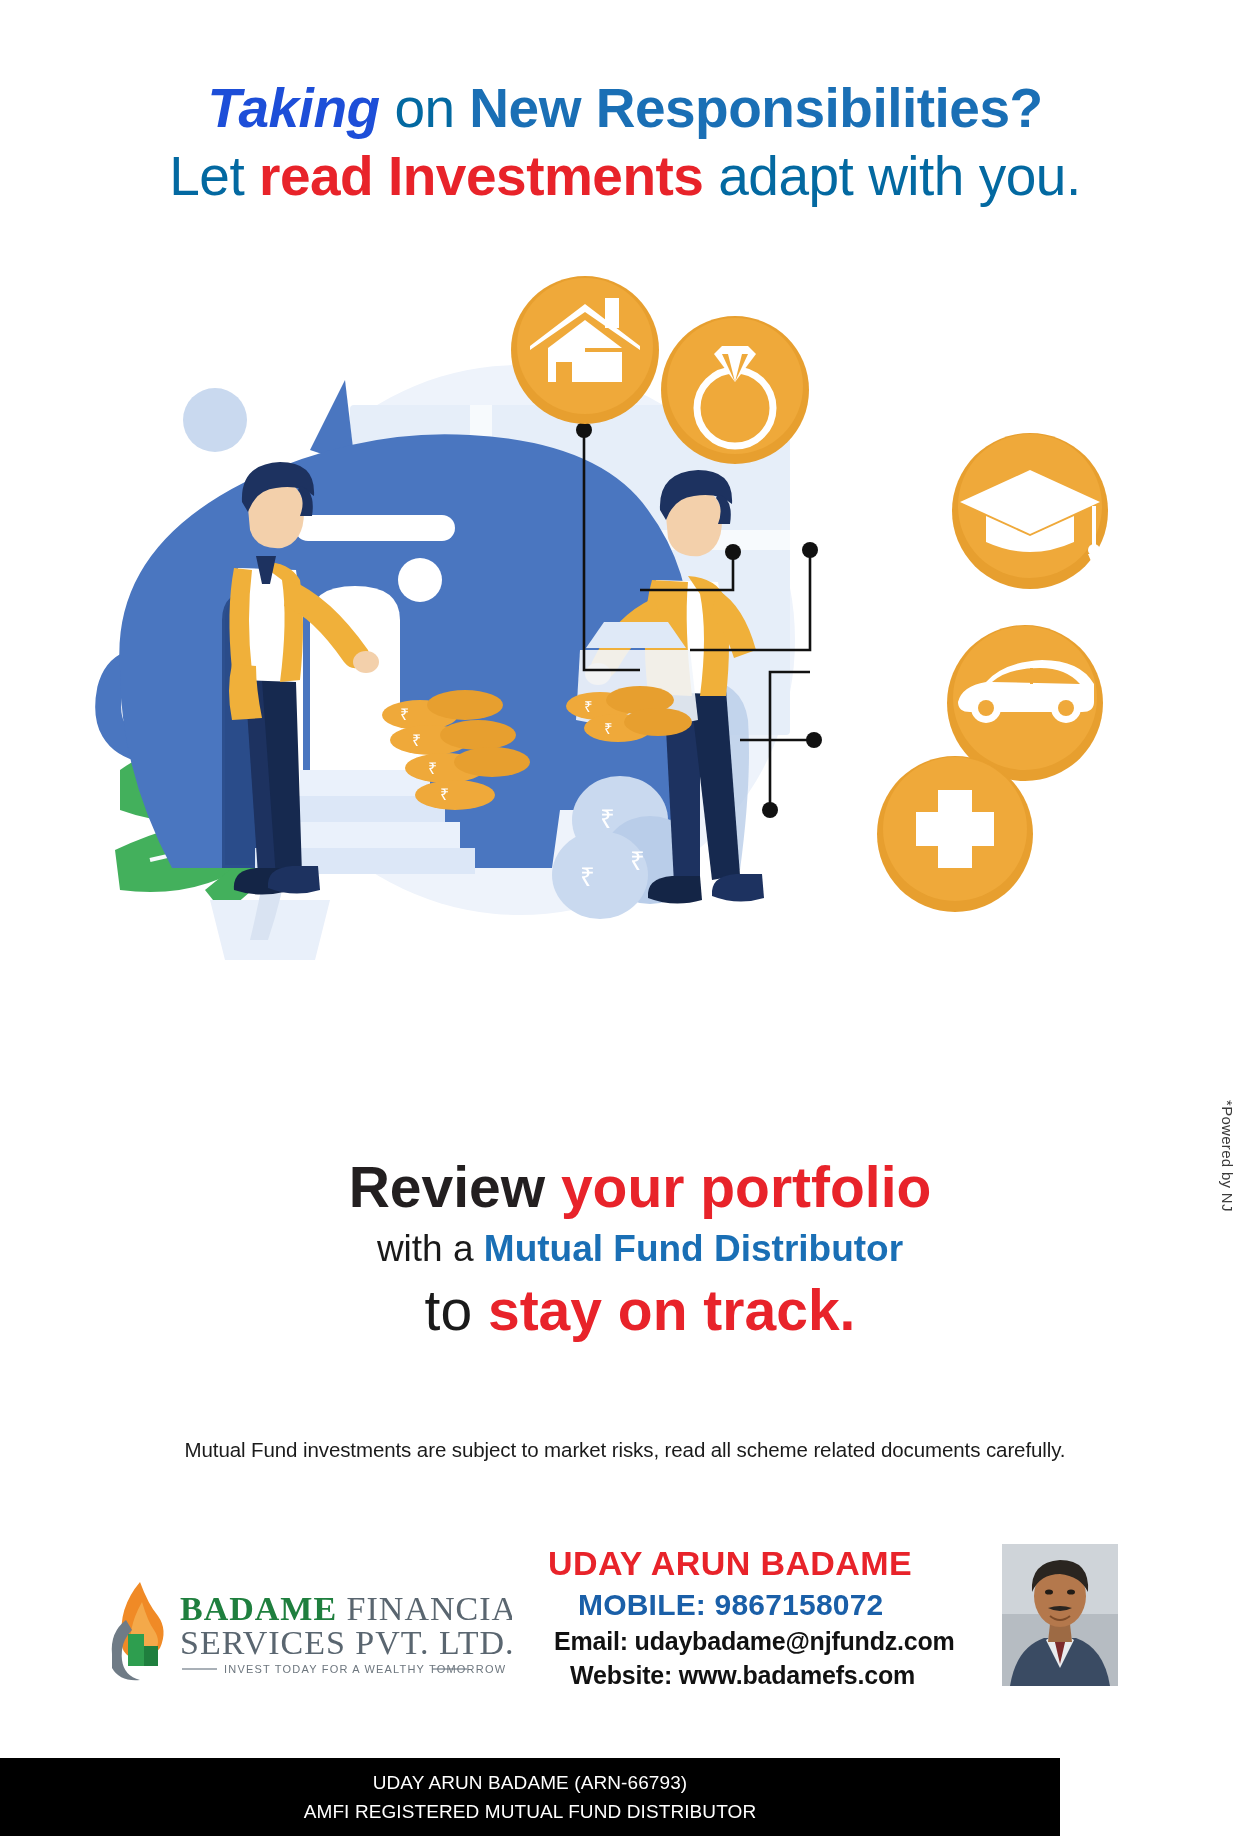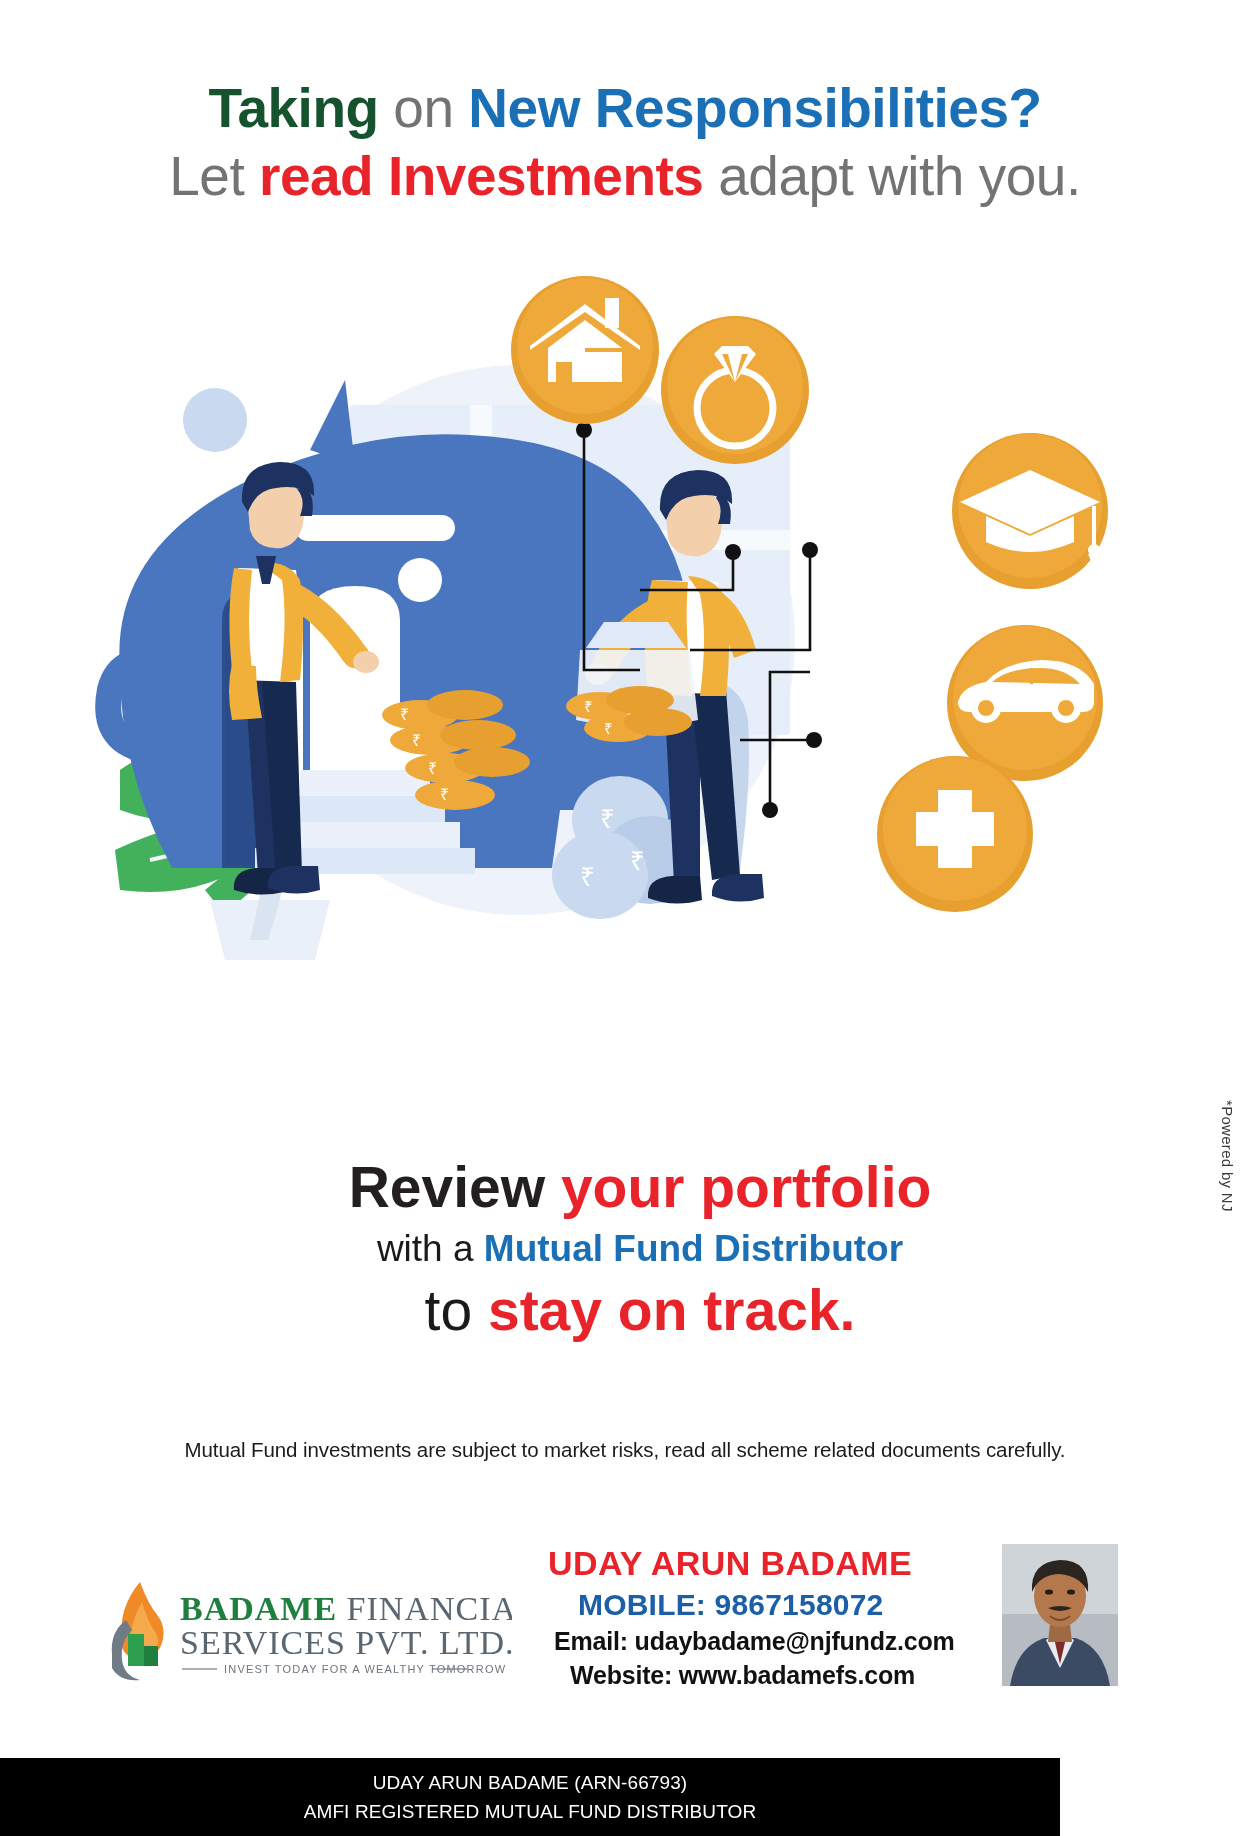--- a/index.html
+++ b/index.html
@@ -14,22 +14,22 @@
   .headline {
     position:absolute; top:78px; left:0; width:1250px; text-align:center;
     line-height:1.12;
   }
   .headline .l1, .headline .l2 {
     font-family:"Liberation Sans", sans-serif;
     font-size:54px; letter-spacing:-0.5px; white-space:nowrap;
   }
   .headline .l1 { font-size:55px; }
   .headline .l2 { font-size:55px; margin-top:6px; }
-  .bk { color:#737373; font-weight:400; }
-  .bk-b { color:#14532d; font-weight:700; }
+  .bk { color:#0369a1; font-weight:400; }
+  .bk-b { color:#1d4ed8; font-weight:700;font-style:italic; }
   .bl-b { color:#1a6fb5; font-weight:700; }
   .rd-b { color:#e8232a; font-weight:700; }
 
   
   .illus { position:absolute; left:0; top:250px; width:1250px; height:710px; }
   .illus svg { display:block; }
 
   
   .subhead {
     position:absolute; top:1155px; left:15px; width:1250px; text-align:center;

